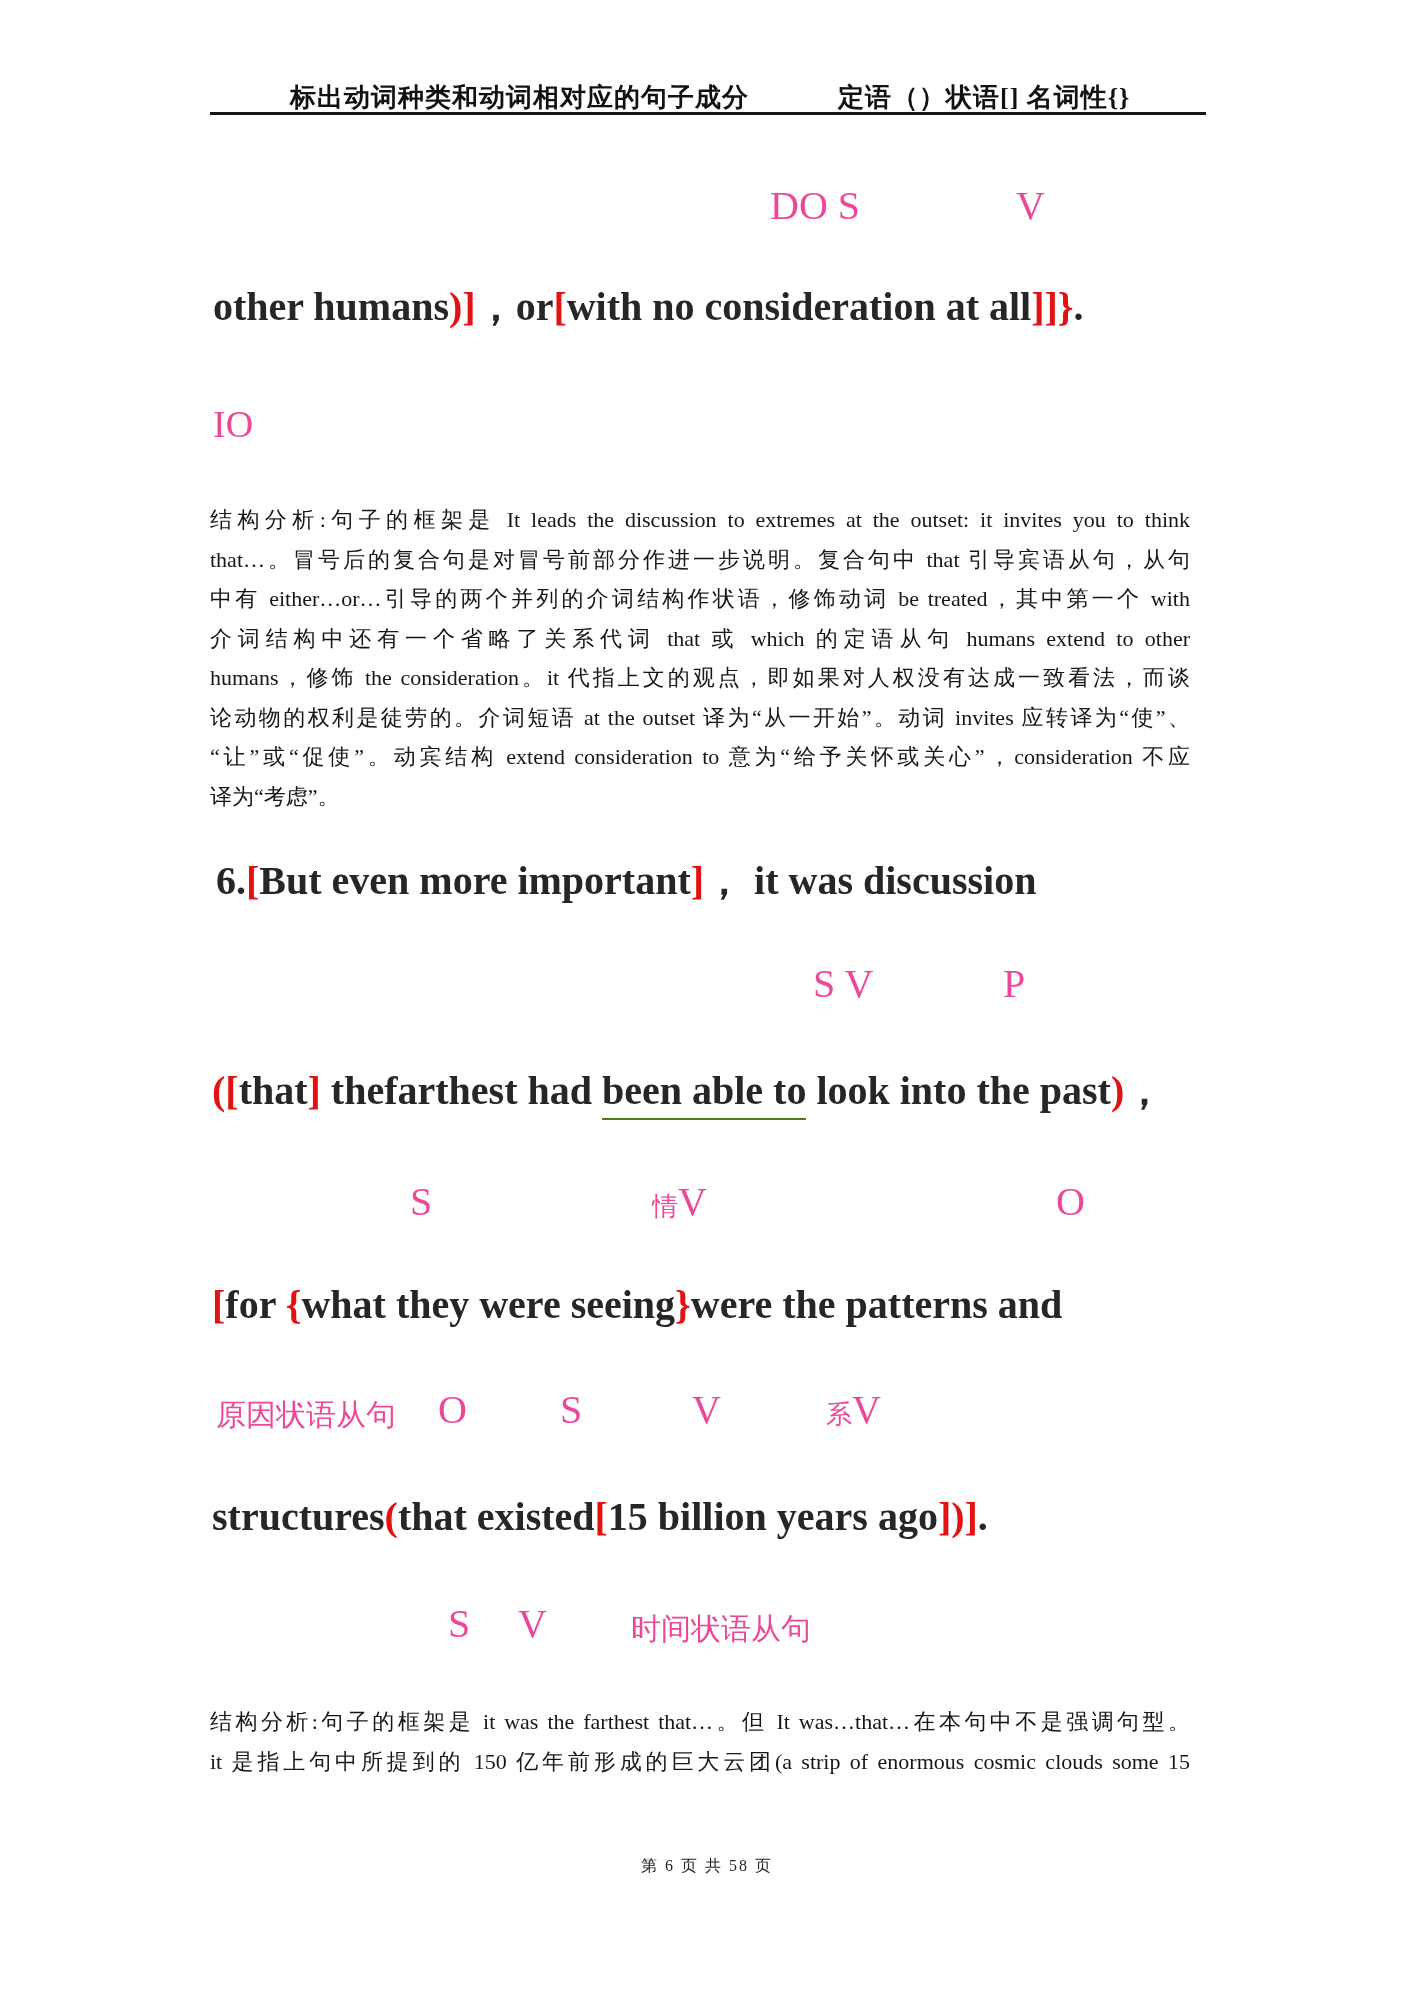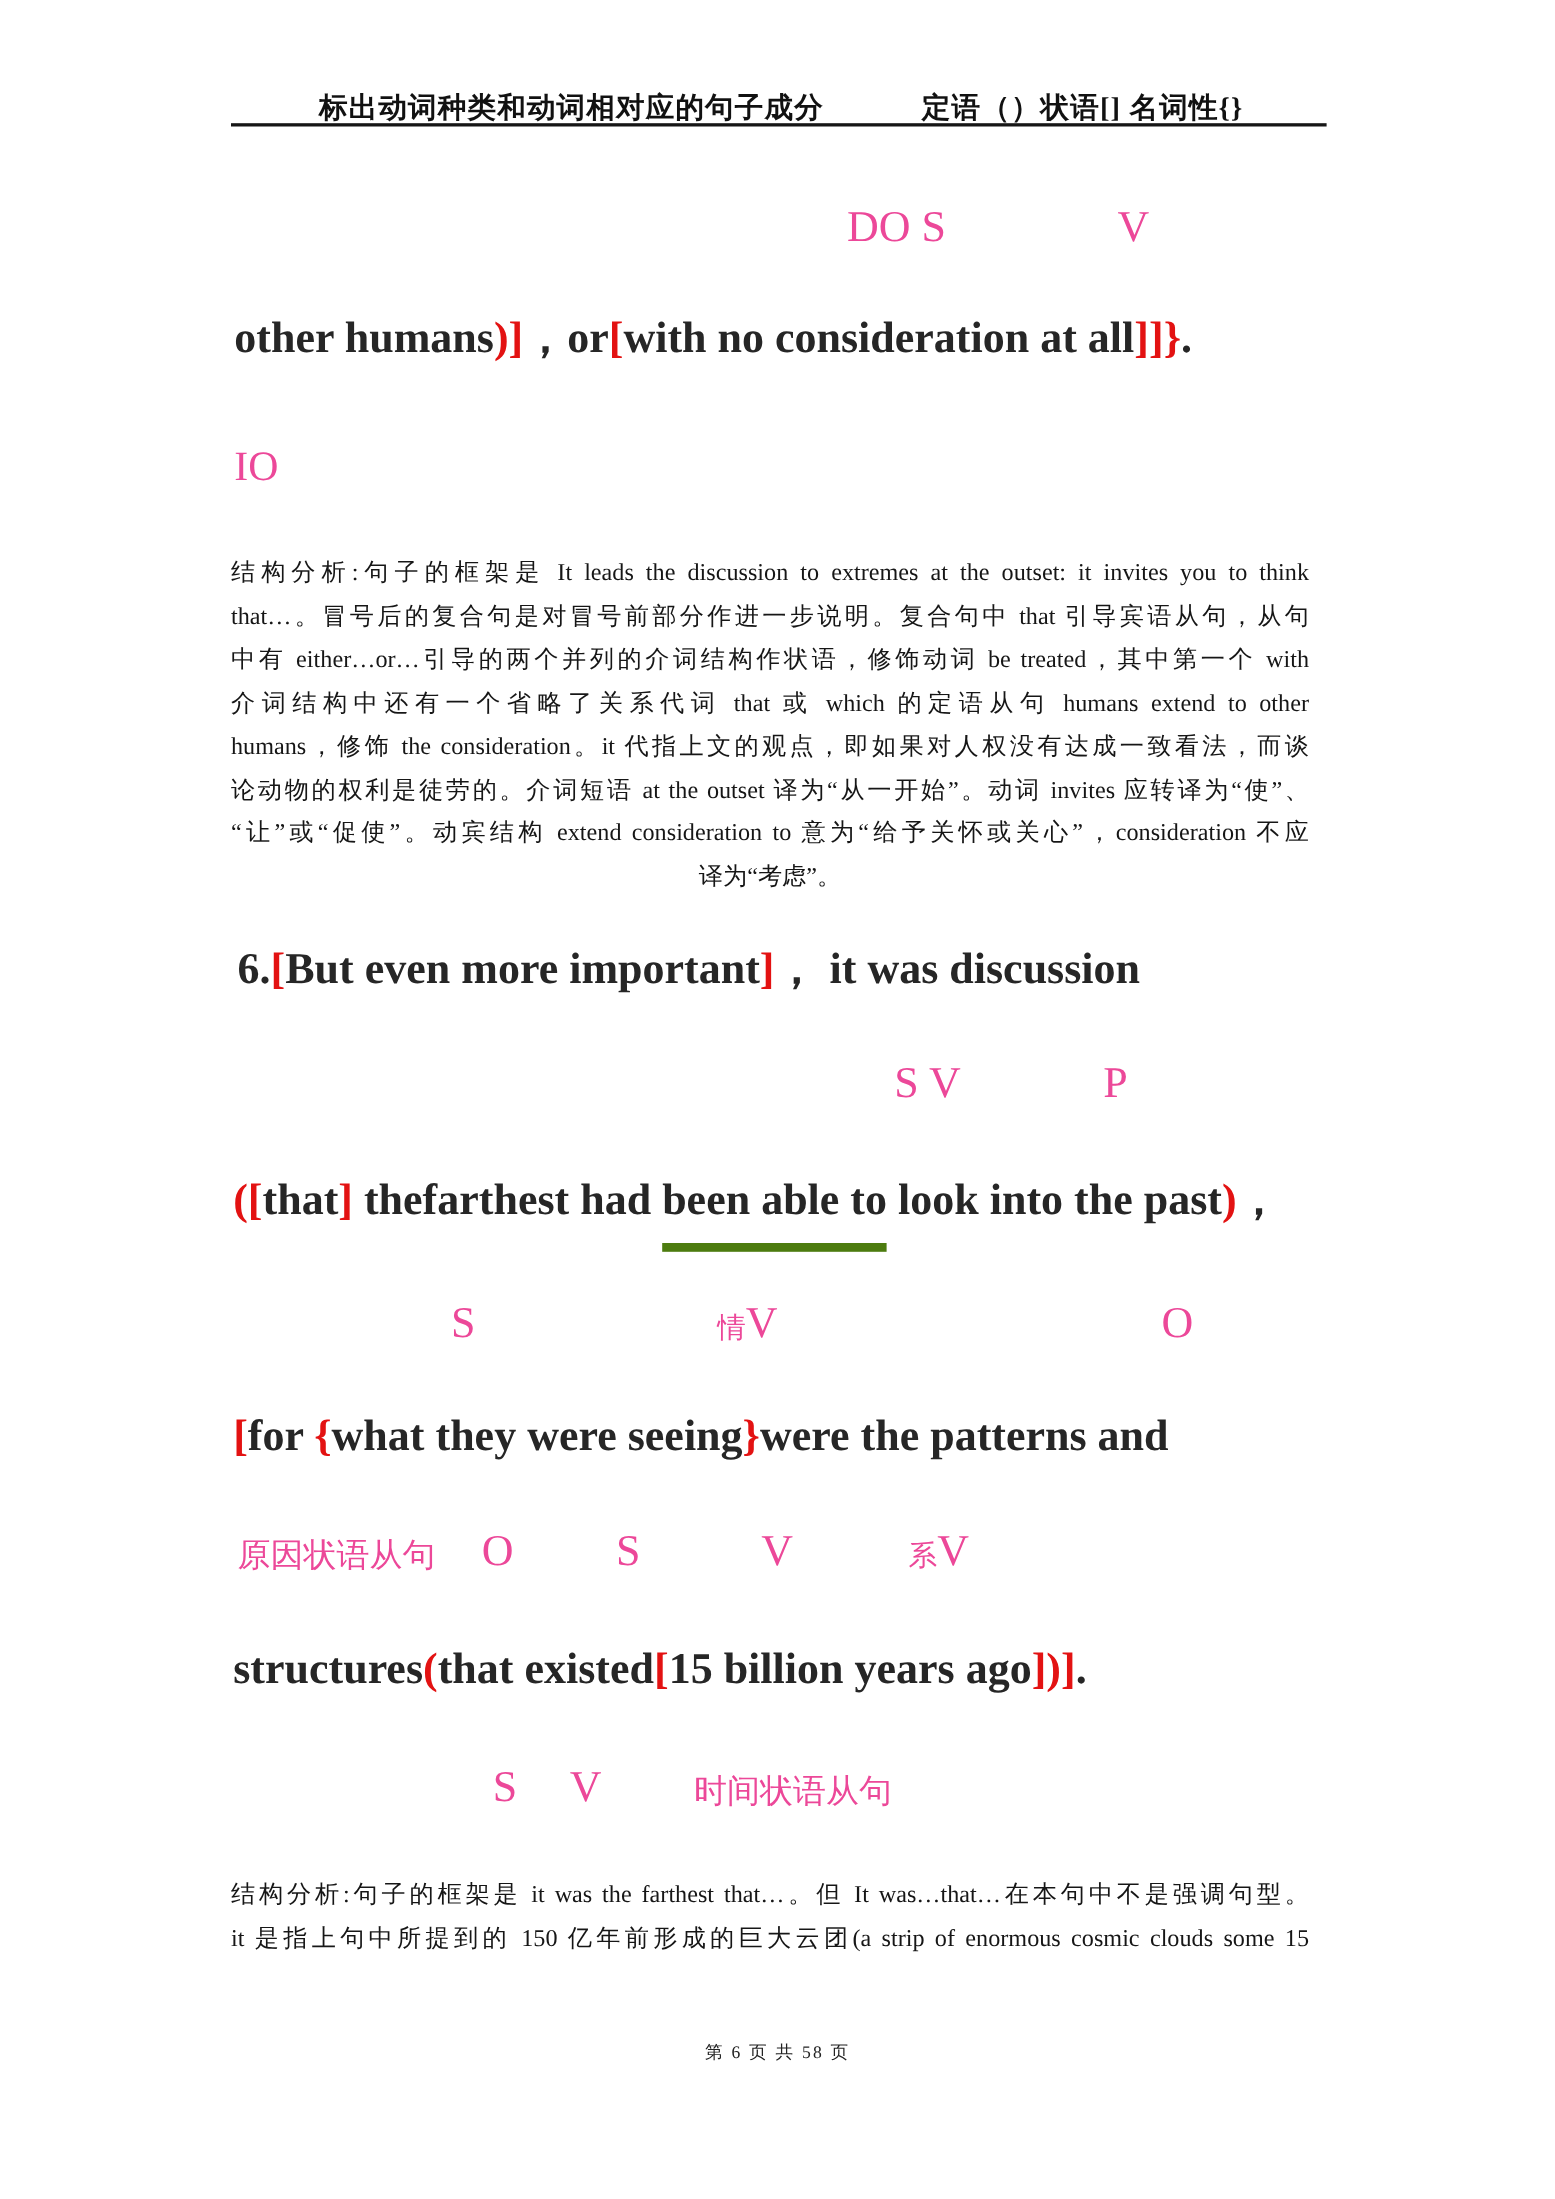--- a/index.html
+++ b/index.html
@@ -11,29 +11,29 @@
     color:#1c1c1c;
     overflow:hidden;
   }
   .abs{position:absolute;white-space:nowrap}
   
   .hdr{font-weight:bold;font-size:26px;color:#111;letter-spacing:1px}
   .hdr-rule{position:absolute;left:210px;top:112px;width:996px;height:3px;background:#161616}
   
   .bold-line{font-weight:bold;font-size:40px;color:#262626;line-height:1.15}
   .red{color:#e31212}
-  .u-red{border-bottom:8px solid #4d7c0f;padding-bottom:17px}
+  .u-red{border-bottom:2px solid #4d7c0f;padding-bottom:5px}
   
   .ann{color:#ec4899;font-size:40px;line-height:1.1}
   .ann-cjk{font-size:30px}
   .c-small{font-size:26px}
   
   .para{position:absolute;left:210px;width:980px;font-size:22px;line-height:39.5px;color:#161616}
   .jline{text-align:justify;text-align-last:justify}
-  .pline{text-align:center}
+  .pline{text-align:left}
   
   .footer{position:absolute;left:0;right:0;top:1856px;text-align:center;font-size:16px;color:#222;letter-spacing:2px}
 </style>
 </head>
 <body>
 
 <div class="abs hdr" style="left:290px;top:80px">标出动词种类和动词相对应的句子成分</div>
 <div class="abs hdr" style="left:838px;top:80px">定语（）状语[] 名词性{}</div>
 <div class="hdr-rule"></div>
 

